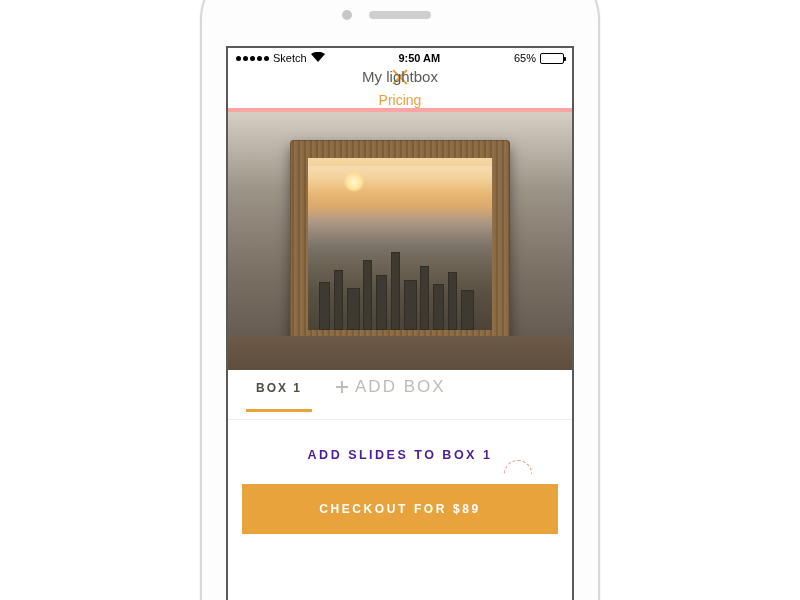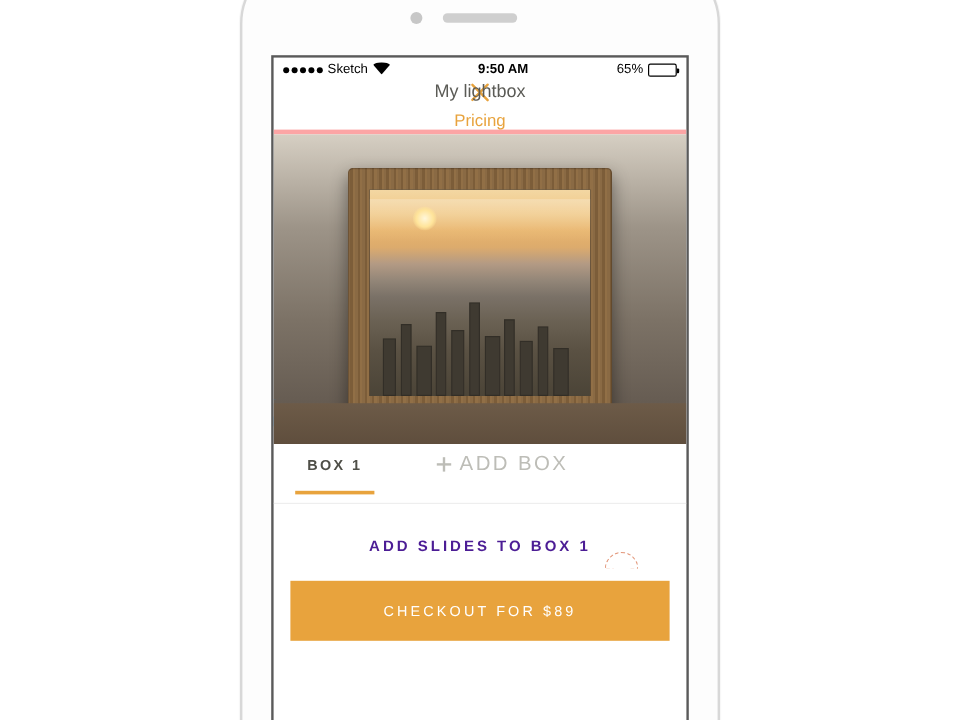--- a/index.html
+++ b/index.html
@@ -198,21 +198,20 @@
   .bldg { position: absolute; bottom: 0; background: #3f3a31; box-shadow: inset 0 0 0 1px rgba(0,0,0,.2); }
   .feet { position: absolute; bottom: -10px; width: 100%; display: flex; justify-content: space-between; padding: 0 16px; }
   .foot { width: 18px; height: 12px; border-radius: 0 0 6px 6px; background: #c8b79a; box-shadow: 0 2px 3px rgba(0,0,0,.35); }
   
   .tabs {
     height: 50px;
     display: flex;
     align-items: center;
     border-bottom: 1px solid #eee;
     padding: 0 20px 16px 22px;
-    gap: 28px;
   }
   .tab {
     font-size: 12px;
     letter-spacing: 2px;
     font-weight: 700;
     color: #bdbdb7;
     padding: 18px 6px 16px;
     margin-right: 28px;
     position: relative;
   }
@@ -266,21 +265,21 @@
   }
   .cta {
     margin: 0 14px 0;
     height: 50px;
     background: #e8a33d;
     color: #fff;
     display: flex;
     align-items: center;
     justify-content: center;
     font-size: 12px;
-    font-weight: 400;
+    font-weight: 700;
     letter-spacing: 2.6px;
   }
   .content { position: relative; }
 </style>
 </head>
 <body>
 
 <div class="phone">
   <div class="camera"></div>
   <div class="speaker"></div>

